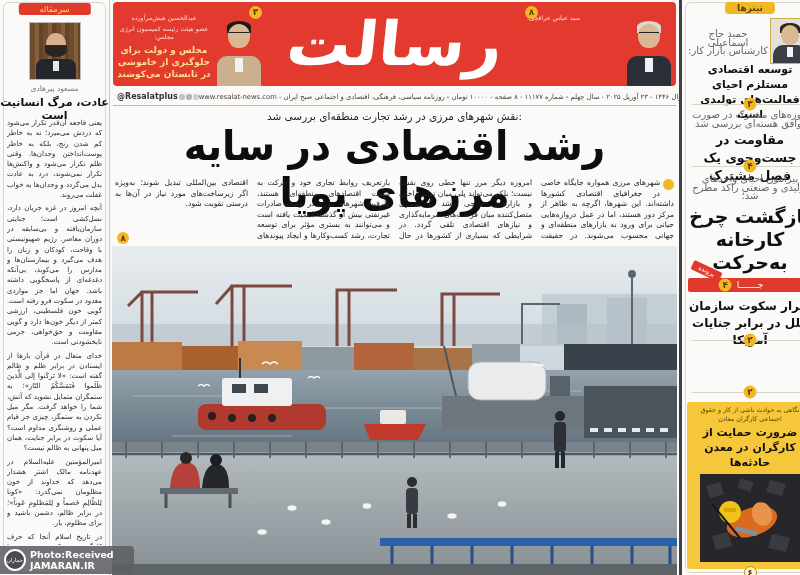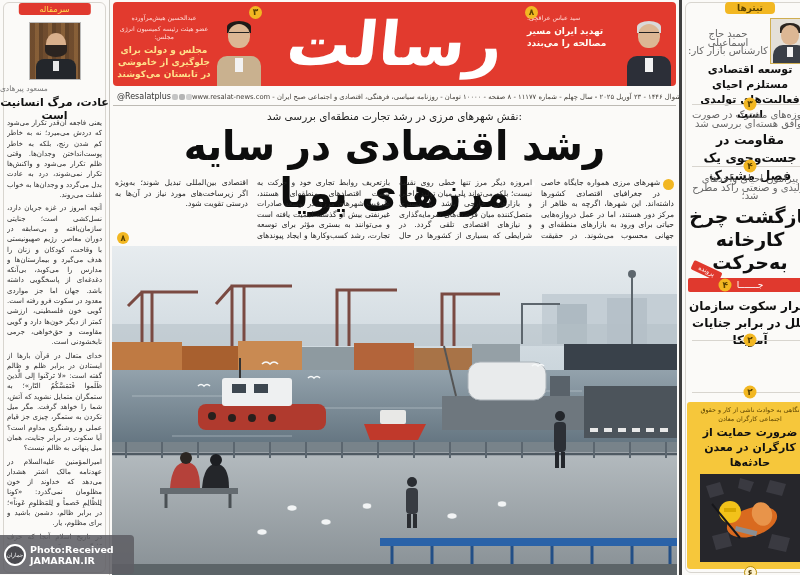--- a/index.html
+++ b/index.html
@@ -18,30 +18,30 @@
               width:52px; height:58px; background:#7a5636; border:1px solid #bbb; overflow:hidden; }
   .ed-photo .books { position:absolute; inset:0;
       background:repeating-linear-gradient(90deg,#6d4a2c 0 5px,#8a6138 5px 9px,#5c3f26 9px 13px); opacity:.8; }
   .ed-photo .face { position:absolute; top:10px; left:16px; width:20px; height:22px;
       background:#d9b08c; border-radius:50% 50% 45% 45%; }
   .ed-photo .beard { position:absolute; top:22px; left:15px; width:22px; height:12px;
       background:#2b2420; border-radius:0 0 50% 50%; }
   .ed-photo .suit { position:absolute; bottom:0; left:6px; width:40px; height:20px;
       background:#23262b; border-radius:8px 8px 0 0; }
   .ed-photo .shirt { position:absolute; bottom:8px; left:23px; width:6px; height:10px; background:#e8e8e8; }
-  .ed-author { position:absolute; top:84px; width:100%; text-align:left;
+  .ed-author { position:absolute; top:84px; width:100%; text-align:center;
                font-size:7.5px; color:#777; }
   .ed-title { position:absolute; top:96px; width:100%; text-align:center;
               font-size:11px; font-weight:bold; color:#111; }
   .ed-body { position:absolute; top:118px; right:7px; left:7px; bottom:30px;
              font-size:7px; line-height:10.3px; text-align:justify; color:#2a2a2a; overflow:hidden; }
   .ed-body p { margin-bottom:3px; }
 
   
-  .watermark { position:absolute; left:0; bottom:1px; width:134px; height:39px;
+  .watermark { position:absolute; left:0; bottom:1px; width:134px; height:28px;
                background:rgba(95,95,100,.88); border-radius:0 4px 4px 0;
                display:flex; align-items:center; gap:4px; padding:2px 4px; z-index:30; direction:ltr; }
   .wm-logo { width:22px; height:22px; border:2px solid #fff; border-radius:50%;
              background:#4a4a4f; color:#fff; font-size:5.5px; display:flex;
              align-items:center; justify-content:center; flex:0 0 auto; }
   .wm-text { color:#fff; font-size:9.5px; font-weight:bold; line-height:11px; white-space:nowrap; }
 
   
   .main { position:absolute; left:111px; top:0; width:567px; height:575px; }
 
@@ -68,21 +68,21 @@
   .glasses { position:absolute; top:16px; left:50%; transform:translateX(-50%);
              width:20px; height:4px; border-top:1.5px solid #222; }
   .promo-txt { position:absolute; top:12px; font-size:6.3px; color:#ffe9e6; line-height:8.5px; }
   .promo-kicker { font-size:6.3px; color:#ffd9d4; margin-bottom:2px; }
   .promo-head { font-size:9px; font-weight:bold; color:#ffe08a; line-height:12px; }
   .promo-head.white { color:#fffdf4; }
 
   .dateline { position:absolute; top:88px; left:2px; right:2px; height:18px;
               border-bottom:1px solid #bdbab4; display:flex; align-items:center;
               justify-content:space-between; padding:0 4px; direction:ltr; }
-  .handle { font-size:8px; font-weight:normal; color:#333; display:flex; align-items:center; gap:1px; }
+  .handle { font-size:8px; font-weight:bold; color:#333; display:flex; align-items:center; gap:1px; }
   .sicon { width:6px; height:6px; border-radius:2px; display:inline-block; }
   .dl-text { font-size:6.8px; color:#44403a; direction:rtl; white-space:nowrap; }
 
   .kicker { position:absolute; top:110px; width:100%; text-align:center;
             font-size:10.5px; color:#222; }
   .headline { position:absolute; top:124px; width:100%; text-align:center;
               font-size:39px; font-weight:bold; color:#0d0d0d; letter-spacing:-1px;
               transform:scaleY(1.05); }
 
   .leadwrap { position:absolute; top:178px; left:4px; right:4px; height:64px; }
@@ -166,21 +166,20 @@
         <span class="badge" style="left:4px;">۸</span>
         <div class="promo-photo" style="right:2px;">
           <div class="phair" style="background:#d9d9d9;"></div>
           <div class="pface"></div>
           <div class="glasses"></div>
           <div class="pbody" style="background:#2c2f38;"></div>
           <div class="pshirt"></div>
         </div>
         <div class="promo-txt" style="left:6px; width:88px; text-align:left;">
           <div class="promo-kicker">سید عباس عراقچی:</div>
-          <div class="promo-head white">تهدید ایران مسیر مصالحه را می‌بندد</div>
         </div>
       </div>
 
       <div class="logo-zone">
         <div class="logo">رسالت</div>
       </div>
 
       <div class="promo">
         <span class="badge" style="right:6px;">۳</span>
         <div class="promo-photo" style="right:4px;">

